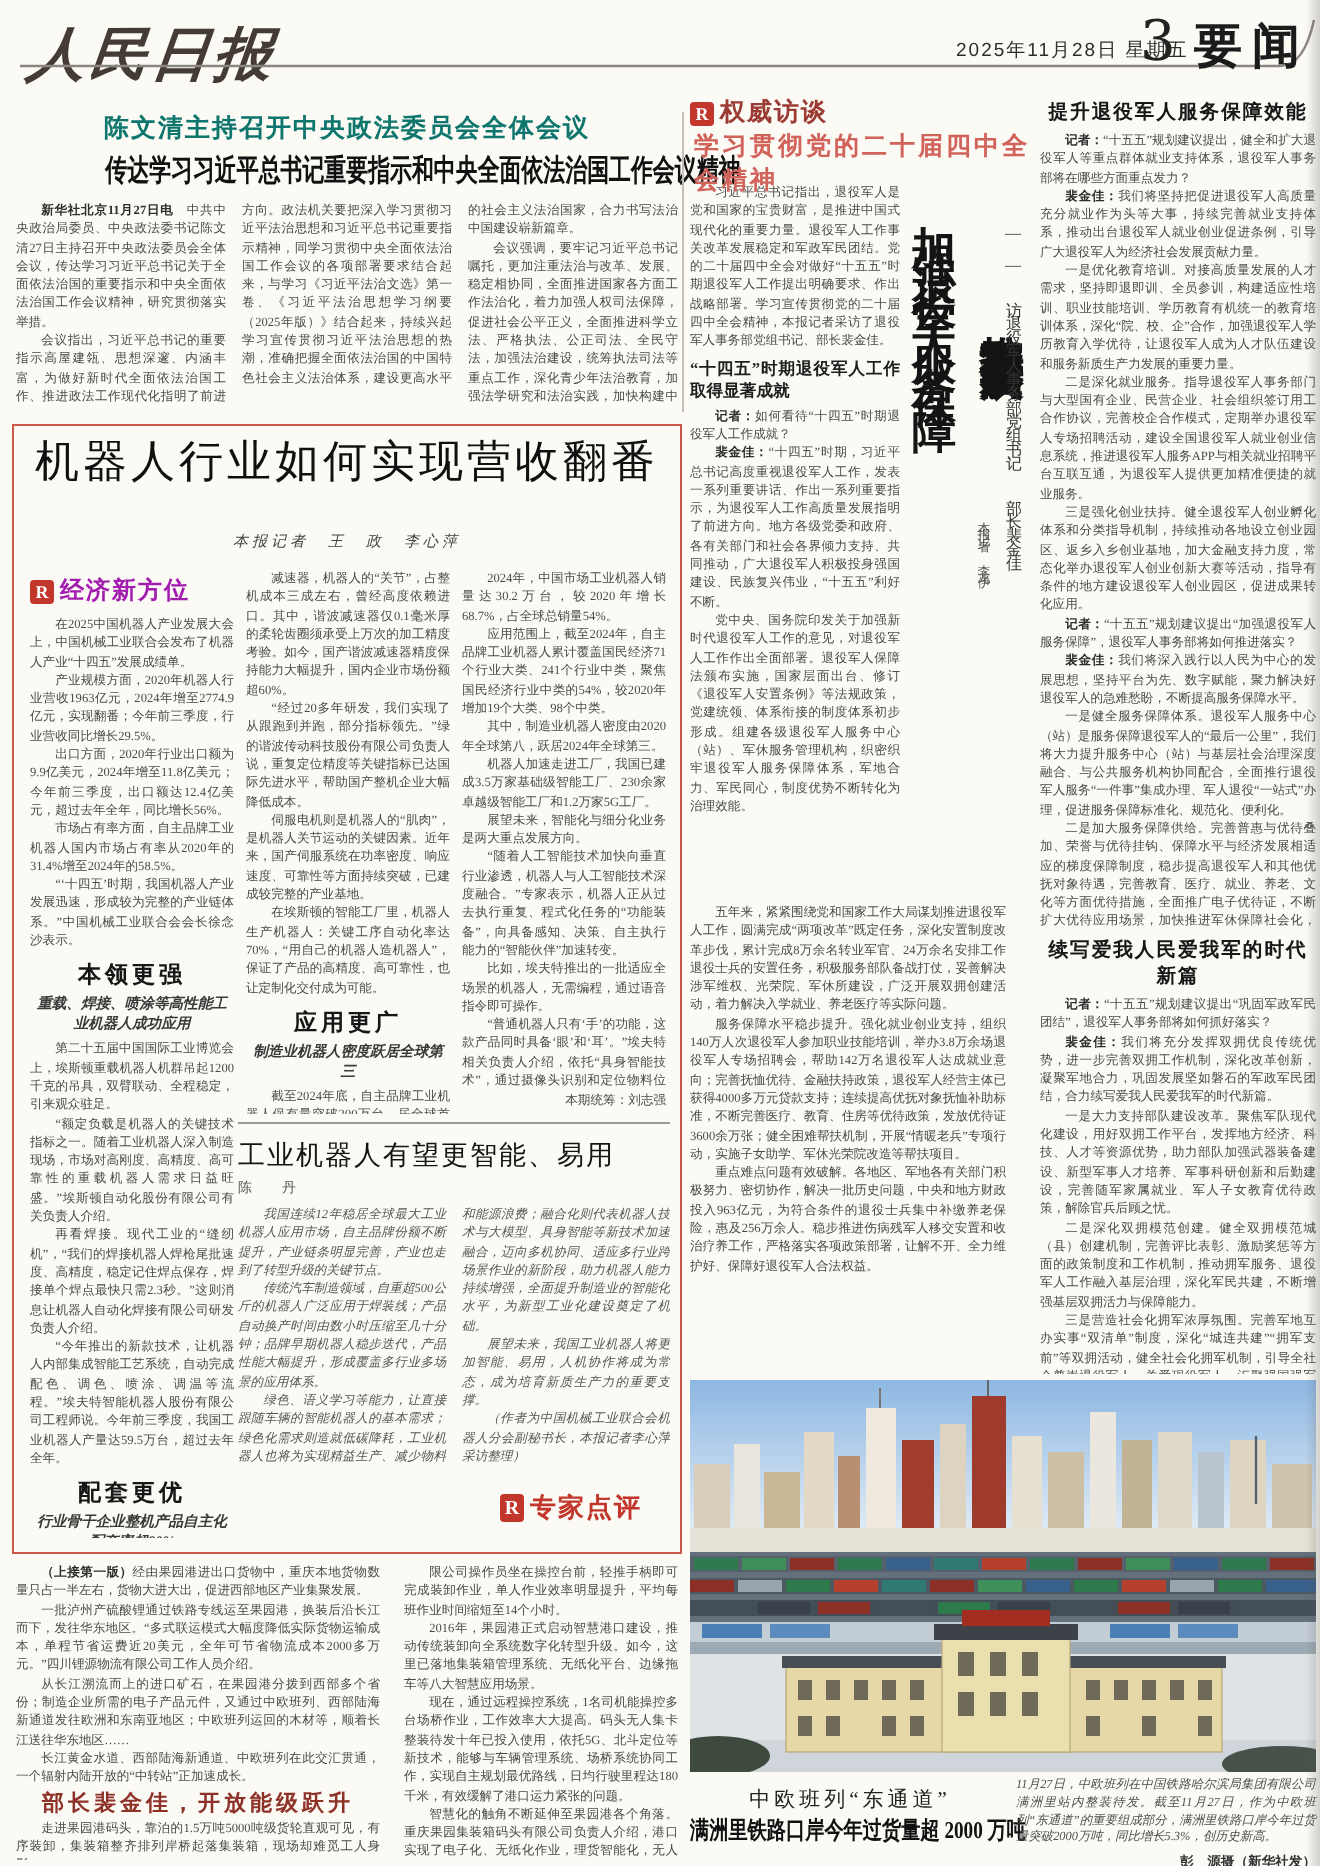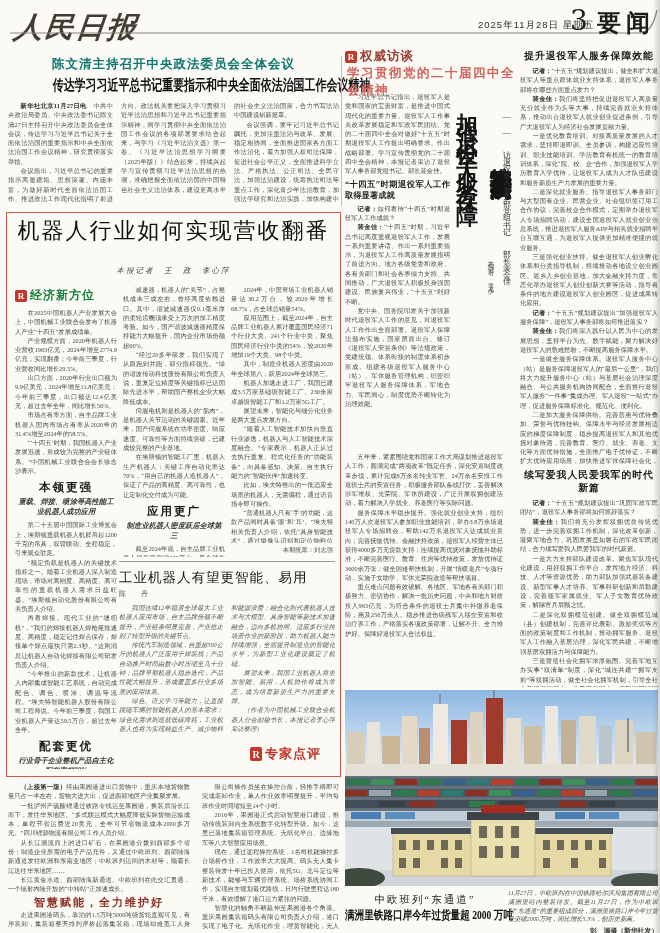--- a/index.html
+++ b/index.html
@@ -32,21 +32,21 @@
   .pol-body{column-count:3;column-gap:8px;width:331px;height:106px;}
 
   
   .fbox{left:6px;top:212px;width:333px;height:563px;border:1.2px solid #cb584b;background:transparent;}
   .f-kicker{width:333px;text-align:center;font-size:11.5px;font-style:italic;letter-spacing:3px;color:#262626;}
   .f-headline{width:333px;text-align:center;font-size:22px;font-weight:normal;letter-spacing:2px;color:#101010;}
   .f-byline{width:333px;text-align:center;font-size:7.5px;font-style:italic;color:#444;letter-spacing:2px;}
   .rlabel{display:flex;align-items:center;gap:3px;font-weight:bold;}
   .rbox{display:inline-flex;align-items:center;justify-content:center;width:12px;height:12px;
         background:#c2362b;color:#fff;font-size:9px;font-weight:bold;border-radius:2px;flex:0 0 12px;}
-  .rtext{color:#15803d;letter-spacing:1px;}
+  .rtext{color:#a21caf;letter-spacing:1px;}
   .sec-h3{text-align:center;font-size:11.5px;font-weight:bold;color:#161616;letter-spacing:2px;margin:5px 0 2px;}
   .sec-h4{text-align:center;font-size:7.3px;font-weight:bold;font-style:italic;color:#3a3a3a;line-height:10px;margin-bottom:3px;}
   .coord{text-align:right;font-size:6.3px;color:#4a4a4a;margin-top:3px;}
   .expert{border-top:1px solid #9a9a9a;}
   .exp-title{font-size:13.5px;font-weight:normal;color:#141414;letter-spacing:1px;padding-top:7px;}
   .exp-author{text-align:left;font-size:7px;color:#555;letter-spacing:4px;margin:2px 0 4px;}
   .exp-body{column-count:2;column-gap:8px;height:138px;}
   .exp-label{position:absolute;right:14px;bottom:5px;font-size:13px;}
   .exp-label .rtext{color:#c2362b;}
   .exp-label .rbox{width:14px;height:14px;font-size:10px;}
@@ -174,21 +174,21 @@
   </div>
 
   <div class="abs" style="left:8px;top:782px;width:331px;height:148px;overflow:hidden;">
     <div class="abs t6" style="left:0;top:0;width:182px;height:148px;">
       <div>
           <p><b>（上接第一版）</b>经由果园港进出口货物中，重庆本地货物数量只占一半左右，货物大进大出，促进西部地区产业集聚发展。</p>
           <p>一批泸州产硫酸锂通过铁路专线运至果园港，换装后沿长江而下，发往华东地区。“多式联运模式大幅度降低实际货物运输成本，单程节省运费近20美元，全年可节省物流成本2000多万元。”四川锂源物流有限公司工作人员介绍。</p>
           <p>从长江溯流而上的进口矿石，在果园港分拨到西部多个省份；制造企业所需的电子产品元件，又通过中欧班列、西部陆海新通道发往欧洲和东南亚地区；中欧班列运回的木材等，顺着长江送往华东地区……</p>
           <p>长江黄金水道、西部陆海新通道、中欧班列在此交汇贯通，一个辐射内陆开放的“中转站”正加速成长。</p>
         </div>
-      <div class="cont-h">智慧赋能，全力维护好</div>
+      <div class="cont-h">部长裴金佳，开放能级跃升</div>
       <div>
           <p>走进果园港码头，靠泊的1.5万吨5000吨级货轮直观可见，有序装卸，集装箱整齐排列岸桥起落集装箱，现场却难觅工人身影。</p>
         </div>
     </div>
     <div class="abs t6" style="left:194px;top:0;width:137px;height:148px;">
         <p>限公司操作员坐在操控台前，轻推手柄即可完成装卸作业，单人作业效率明显提升，平均每班作业时间缩短至14个小时。</p>
         <p>2016年，果园港正式启动智慧港口建设，推动传统装卸向全系统数字化转型升级。如今，这里已落地集装箱管理系统、无纸化平台、边缘拖车等八大智慧应用场景。</p>
         <p>现在，通过远程操控系统，1名司机能操控多台场桥作业，工作效率大大提高。码头无人集卡整装待发十年已投入使用，依托5G、北斗定位等新技术，能够与车辆管理系统、场桥系统协同工作，实现自主规划最优路线，日均行驶里程达180千米，有效缓解了港口运力紧张的问题。</p>
         <p>智慧化的触角不断延伸至果园港各个角落。重庆果园集装箱码头有限公司负责人介绍，港口实现了电子化、无纸化作业，理货智能化，无人驾驶集卡和有人驾驶集卡混行作业。</p>
       </div>

